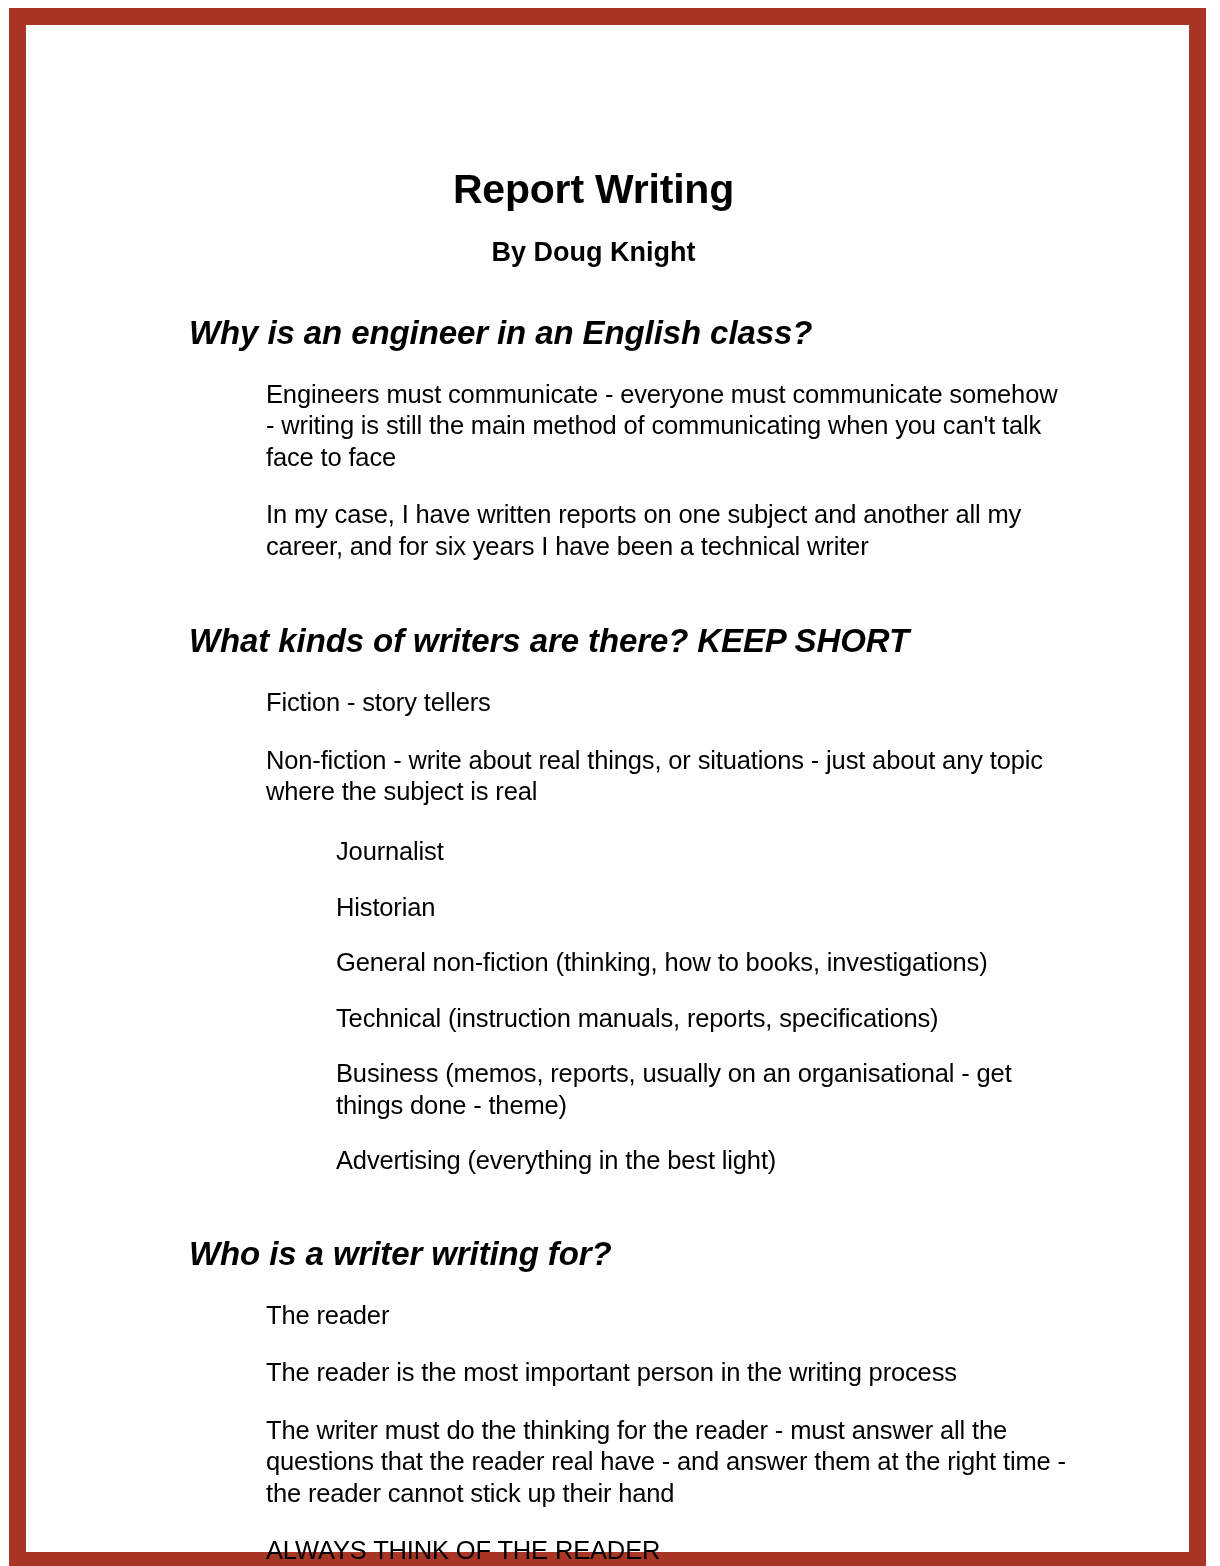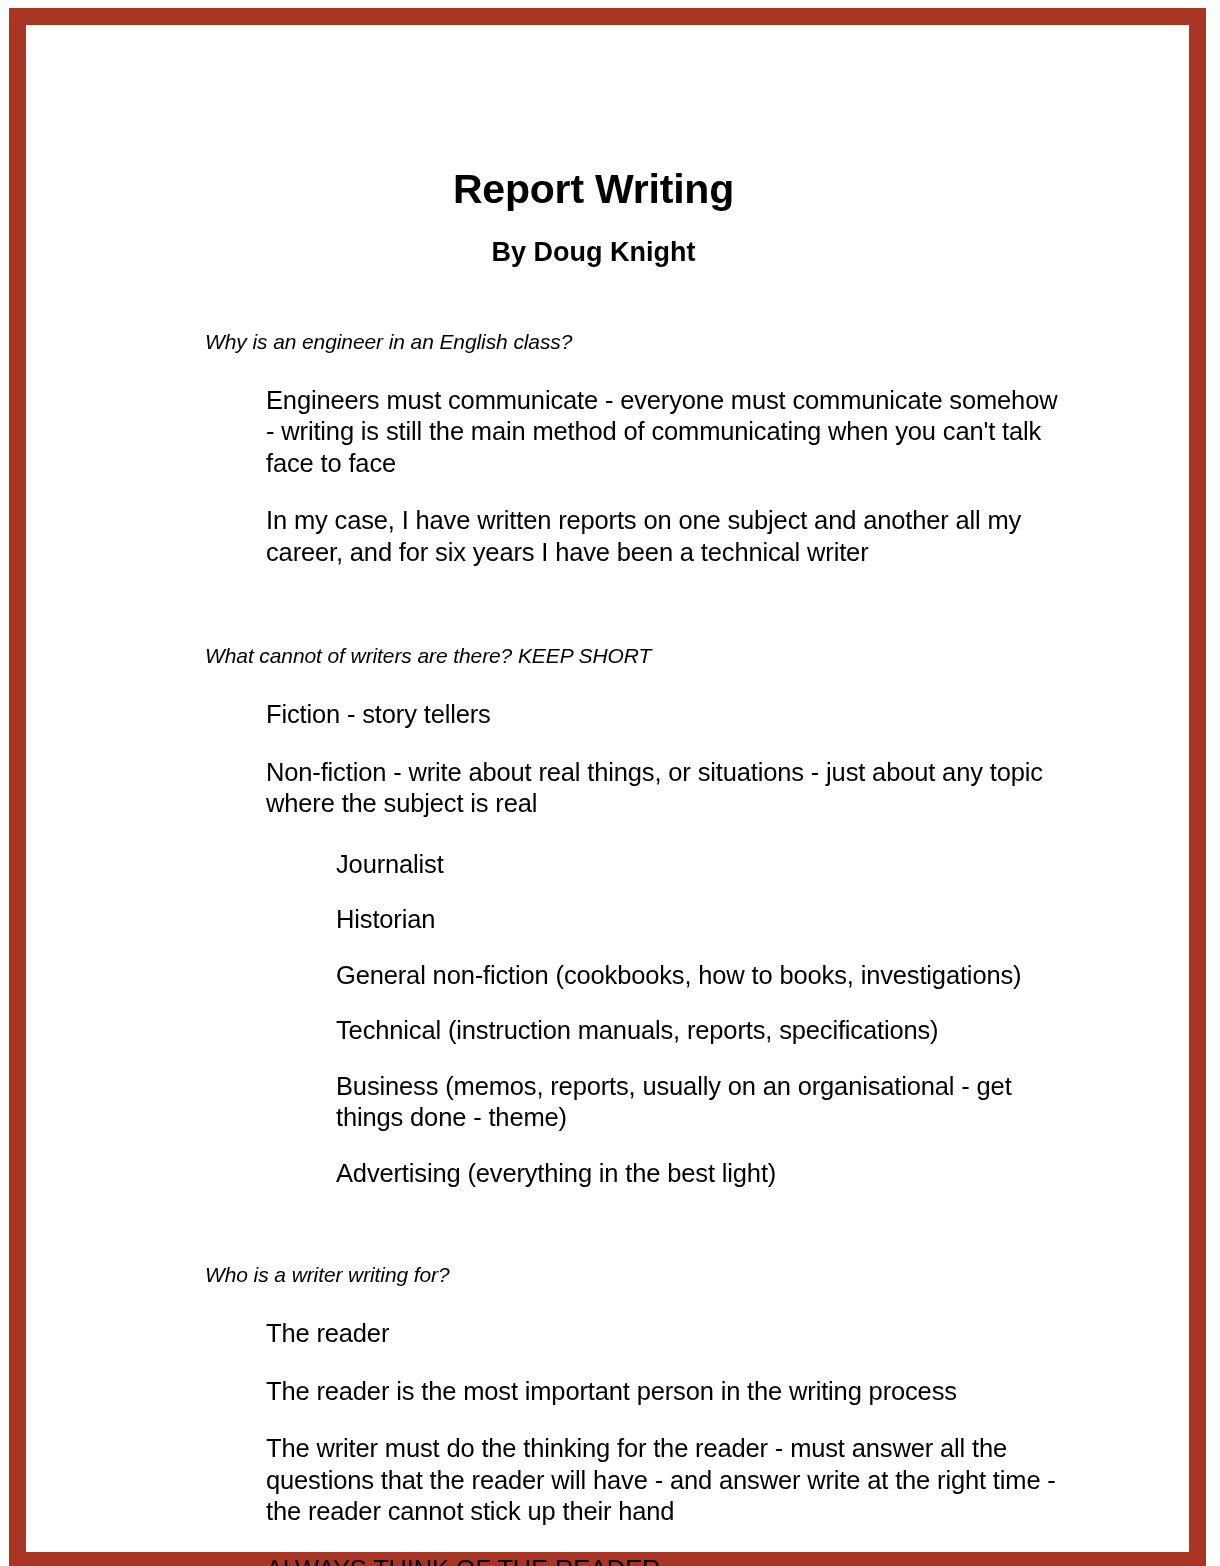--- a/index.html
+++ b/index.html
@@ -70,23 +70,23 @@
     line-height: 1.1;
     padding-top: 27px;
     padding-right: 28px;
   }
 
   .section {
     margin: 0;
   }
 
   .section-heading {
-    margin: 16px;
-    font-size: 21px;
-    font-weight: normal;
+    margin: 0;
+    font-size: 33px;
+    font-weight: bold;
     font-style: italic;
     line-height: 1.15;
     padding-left: 163px;
     letter-spacing: -0.1px;
   }
 
   
   .sec-1 { padding-top: 46px; }
   .sec-2 { padding-top: 48px; }
   .sec-3 { padding-top: 46px; }
@@ -128,36 +128,36 @@
 
         <p class="doc-byline">By Doug Knight</p>
 
         <div class="section sec-1">
           <h2 class="section-heading">Why is an engineer in an English class?</h2>
           <p class="para first">Engineers must communicate - everyone must communicate somehow - writing is still the main method of communicating when you can't talk face to face</p>
           <p class="para">In my case, I have written reports on one subject and another all my career, and for six years I have been a technical writer</p>
         </div>
 
         <div class="section sec-2">
-          <h2 class="section-heading">What cannot of writers are there? KEEP SHORT</h2>
+          <h2 class="section-heading">What kinds of writers are there? KEEP SHORT</h2>
           <p class="para first">Fiction - story tellers</p>
           <p class="para">Non-fiction - write about real things, or situations - just about any topic where the subject is real</p>
 
           <p class="para sub first">Journalist</p>
           <p class="para sub">Historian</p>
-          <p class="para sub">General non-fiction (cookbooks, how to books, investigations)</p>
+          <p class="para sub">General non-fiction (thinking, how to books, investigations)</p>
           <p class="para sub">Technical (instruction manuals, reports, specifications)</p>
           <p class="para sub">Business (memos, reports, usually on an organisational - get things done - theme)</p>
           <p class="para sub">Advertising (everything in the best light)</p>
         </div>
 
         <div class="section sec-3">
           <h2 class="section-heading">Who is a writer writing for?</h2>
           <p class="para first">The reader</p>
           <p class="para">The reader is the most important person in the writing process</p>
-          <p class="para">The writer must do the thinking for the reader - must answer all the questions that the reader will have - and answer write at the right time - the reader cannot stick up their hand</p>
+          <p class="para">The writer must do the thinking for the reader - must answer all the questions that the reader real have - and answer them at the right time - the reader cannot stick up their hand</p>
           <p class="para">ALWAYS THINK OF THE READER</p>
         </div>
 
       </div>
     </div>
   </div>
 </div>
 
 </body></html>

